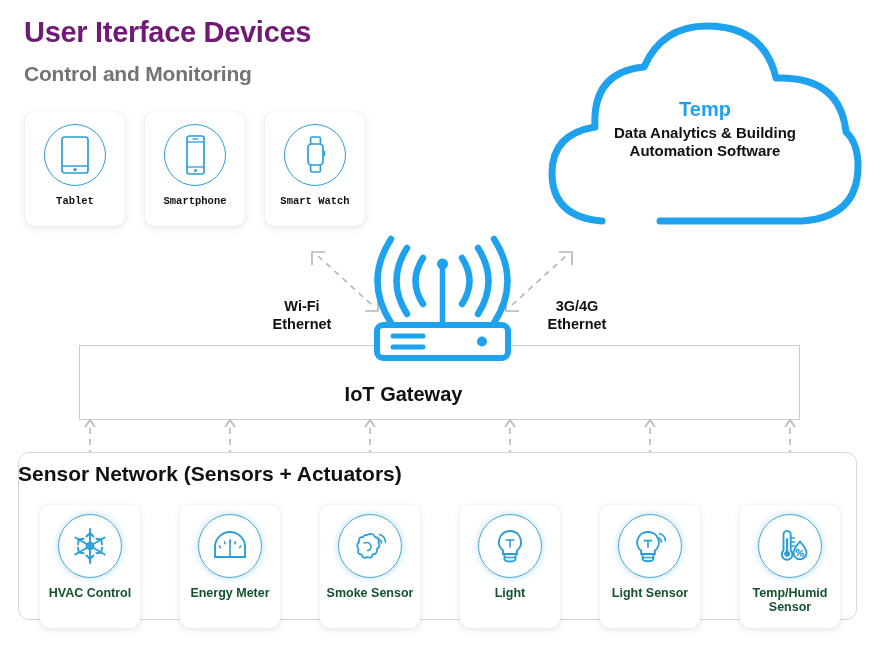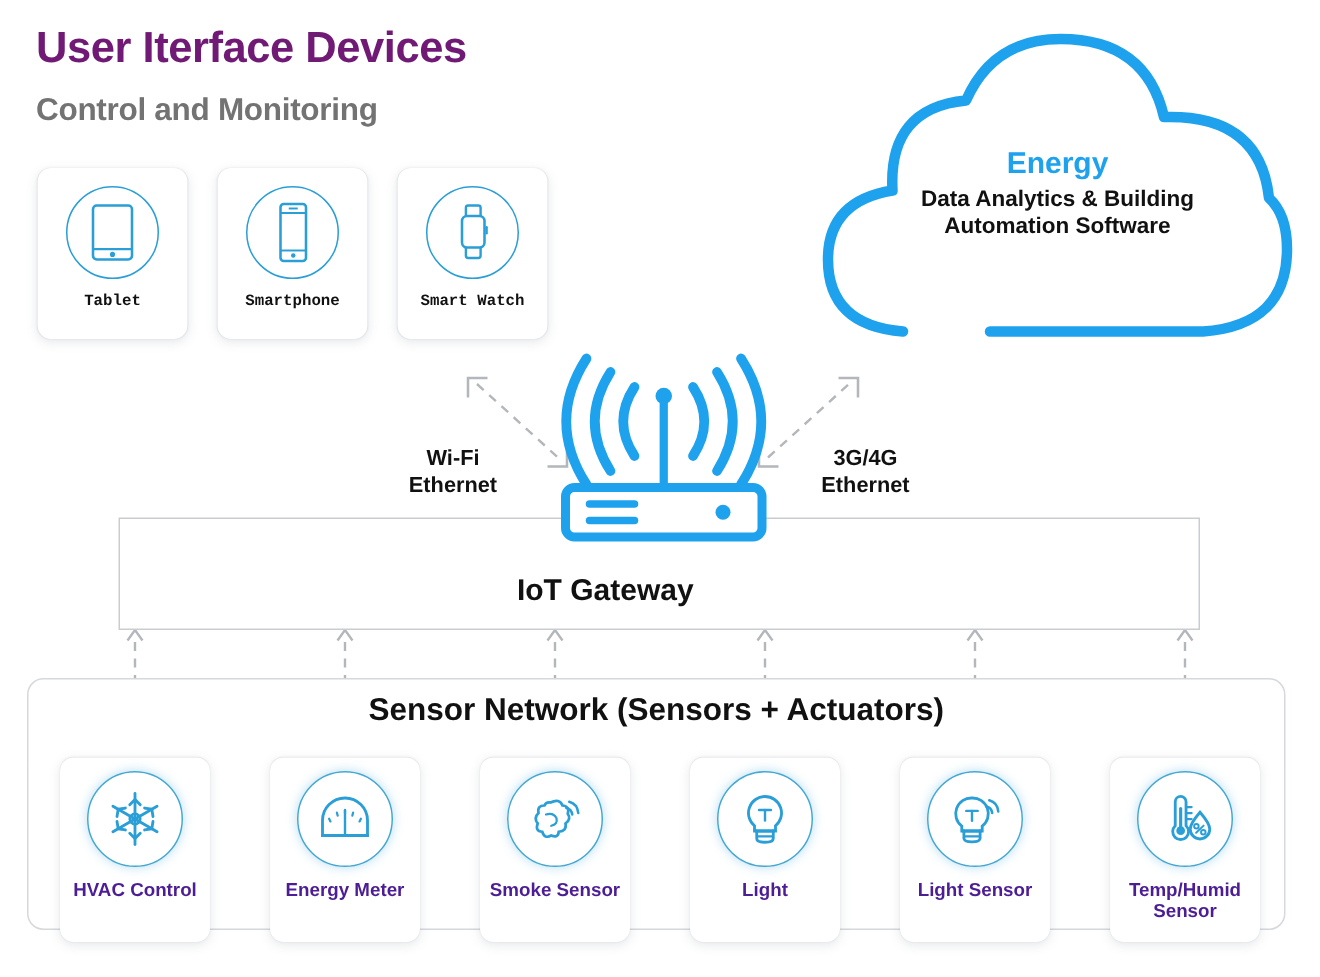--- a/index.html
+++ b/index.html
@@ -57,32 +57,32 @@
   }
   #wifi-label{left:243px;top:298px;width:118px;}
   #cell-label{left:518px;top:298px;width:118px;}
 
   
   #sensor-network-box{
     left:18px;top:452px;width:839px;height:168px;
     border:1px solid #d5d8dc;border-radius:11px;background:#fff;box-sizing:border-box;
   }
   #sensor-network-title{
-    left:18px;top:462px;width:839px;text-align:center;
+    left:18px;top:462px;width:839px;text-align:left;
     font-size:21px;font-weight:bold;color:#111;
   }
   .sensor-card{width:100px;height:116px;top:505px;padding-top:7px;}
   .sensor-circle{
     width:62px;height:62px;border-radius:50%;
     border:1.5px solid #45a8d2;
     box-shadow:0 0 7px rgba(90,180,225,.45);
     display:flex;align-items:center;justify-content:center;margin-top:2px;
   }
   .sensor-label{
-    font-size:12.5px;font-weight:bold;color:#4c1d95;margin-top:8px;text-align:center;
+    font-size:12.5px;font-weight:bold;color:#14532d;margin-top:8px;text-align:center;
     line-height:1.15;width:96px;
   }
 
   svg{display:block;overflow:visible;}
   .ov{position:absolute;left:0;top:0;pointer-events:none;}
 </style>
 </head>
 <body>
 
 <div class="abs" id="page-title">User Iterface Devices</div>
@@ -131,21 +131,21 @@
              Q12 124 55 117
              Q52 62 104 57
              Q122 16 167 16
              Q224 16 236 68
              Q300 66 306 122
              Q318 133 318 156
              Q318 207 262 211
              L120 211" fill="none" stroke="#1FA2EE" stroke-width="7" stroke-linecap="round" stroke-linejoin="round"></path>
   </svg>
   <div id="cloud-text">
-    <div id="cloud-title">Energy</div>
+    <div id="cloud-title">Temp</div>
     <div id="cloud-desc">
       <div>Data Analytics &amp; Building</div>
       <div>Automation Software</div>
     </div>
   </div>
 </div>
 
 <svg class="abs ov" width="880" height="651">
   <defs>
     <marker id="corner-tr" markerWidth="12" markerHeight="12" refX="9" refY="3" orient="auto">

